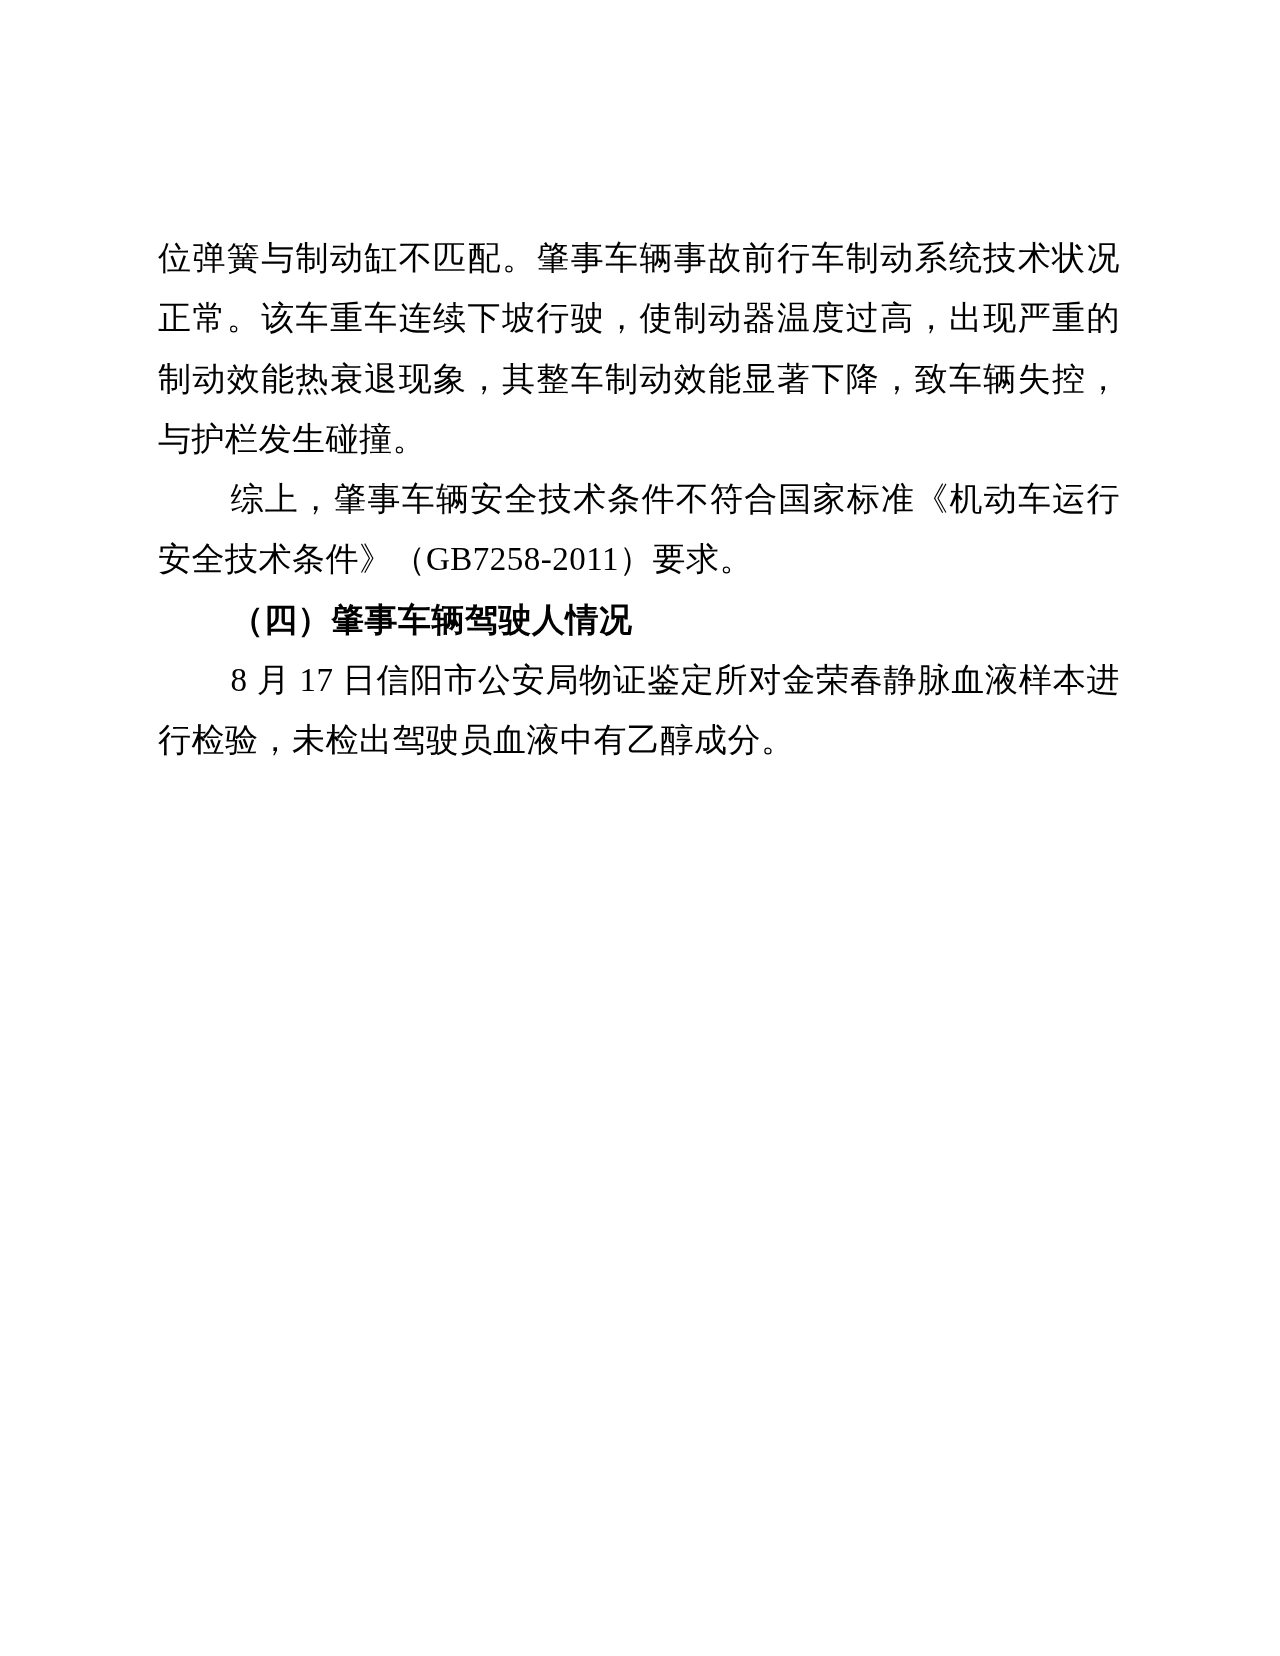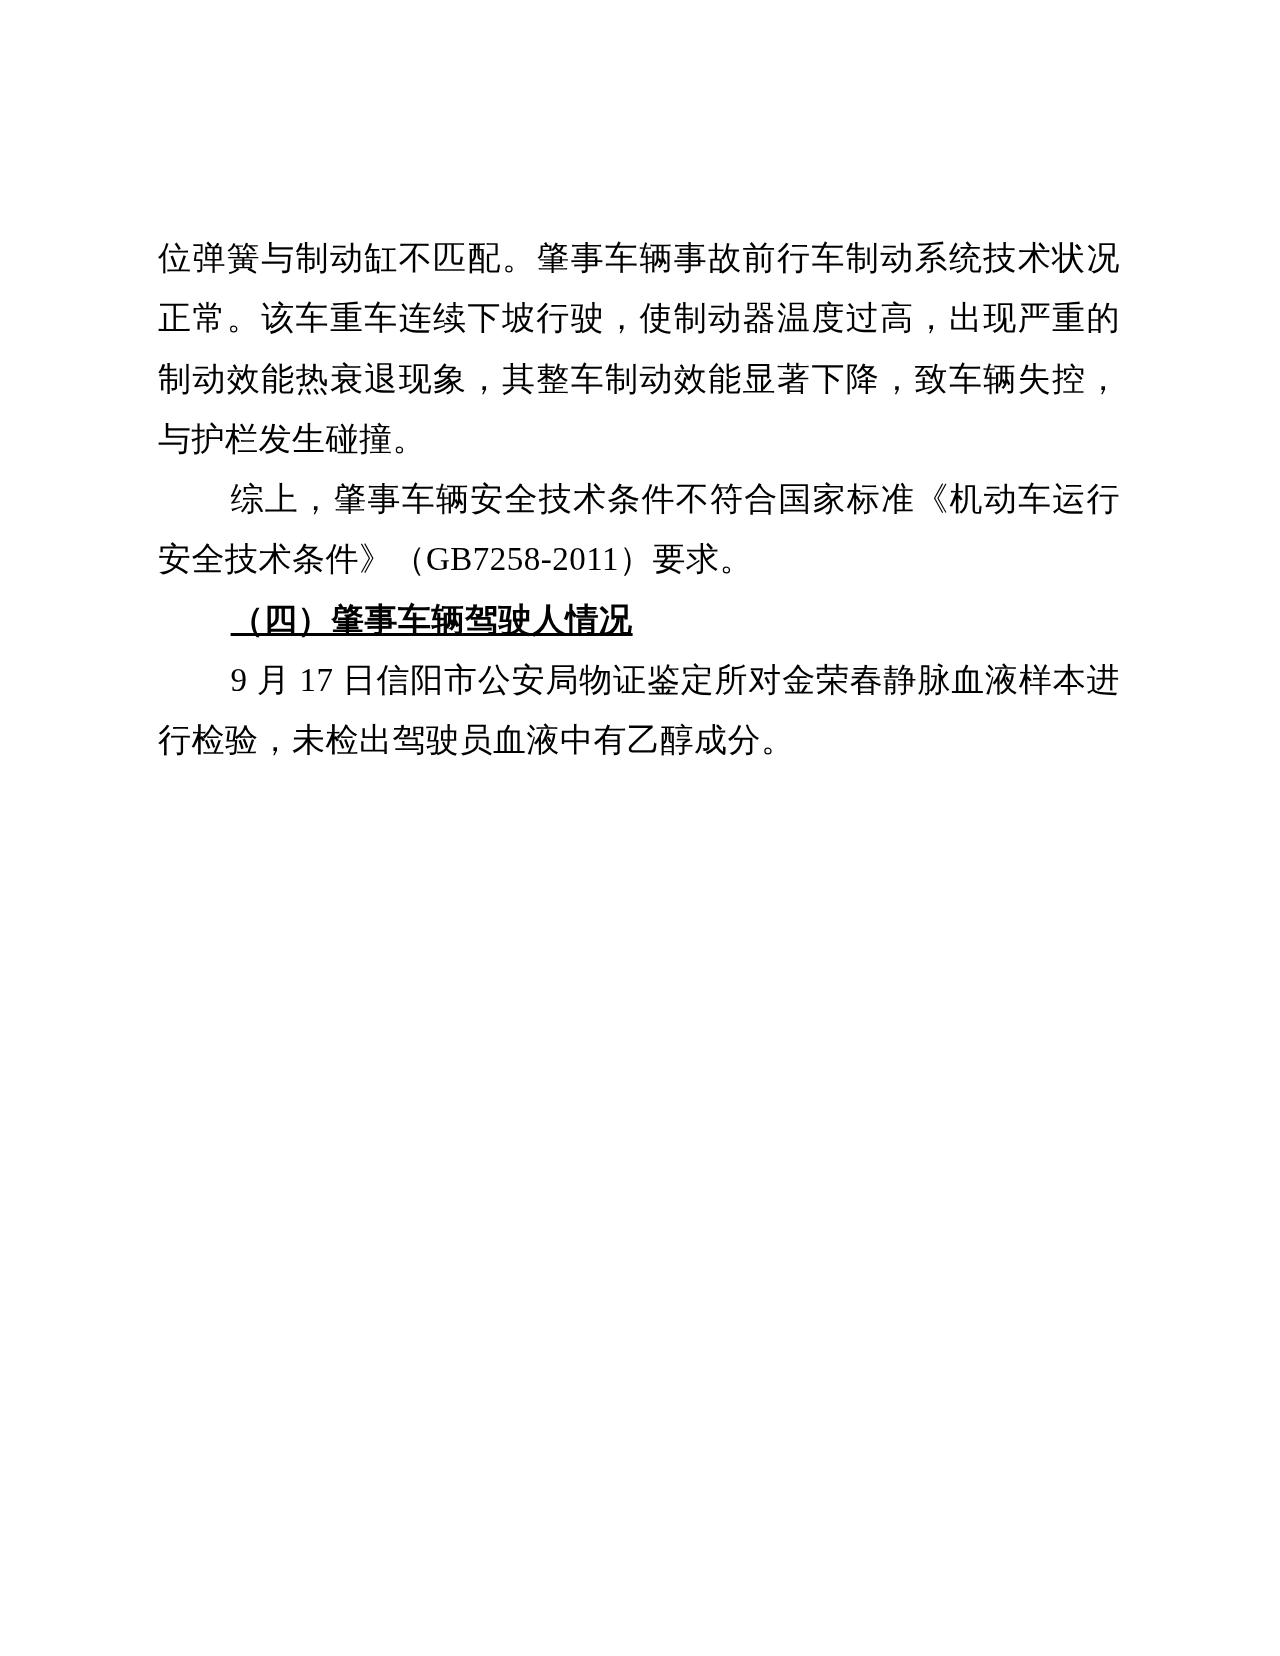--- a/index.html
+++ b/index.html
@@ -37,35 +37,34 @@
   .para {
     margin: 0;
     padding: 0;
     text-indent: 2.2em;
   }
   .para.no-indent {
     text-indent: 0;
   }
   .para.heading {
     font-weight: bold;
-    text-decoration: underline;
   }
   .footer {
     position: absolute;
     left: 160px;
     top: 1538px;
     font-size: 30px;
     letter-spacing: 4px;
     color: #000000;
   }
 </style>
 </head>
 <body>
 
 <div class="page">
   <div class="content">
     <p class="para no-indent">位弹簧与制动缸不匹配。肇事车辆事故前行车制动系统技术状况正常。该车重车连续下坡行驶，使制动器温度过高，出现严重的制动效能热衰退现象，其整车制动效能显著下降，致车辆失控，与护栏发生碰撞。</p>
     <p class="para">综上，肇事车辆安全技术条件不符合国家标准《机动车运行安全技术条件》（GB7258-2011）要求。</p>
     <p class="para heading">（四）肇事车辆驾驶人情况</p>
-    <p class="para">9 月 17 日信阳市公安局物证鉴定所对金荣春静脉血液样本进行检验，未检出驾驶员血液中有乙醇成分。</p>
+    <p class="para">8 月 17 日信阳市公安局物证鉴定所对金荣春静脉血液样本进行检验，未检出驾驶员血液中有乙醇成分。</p>
   </div>
   <div class="footer">— 6 —</div>
 </div>
 
 </body></html>

